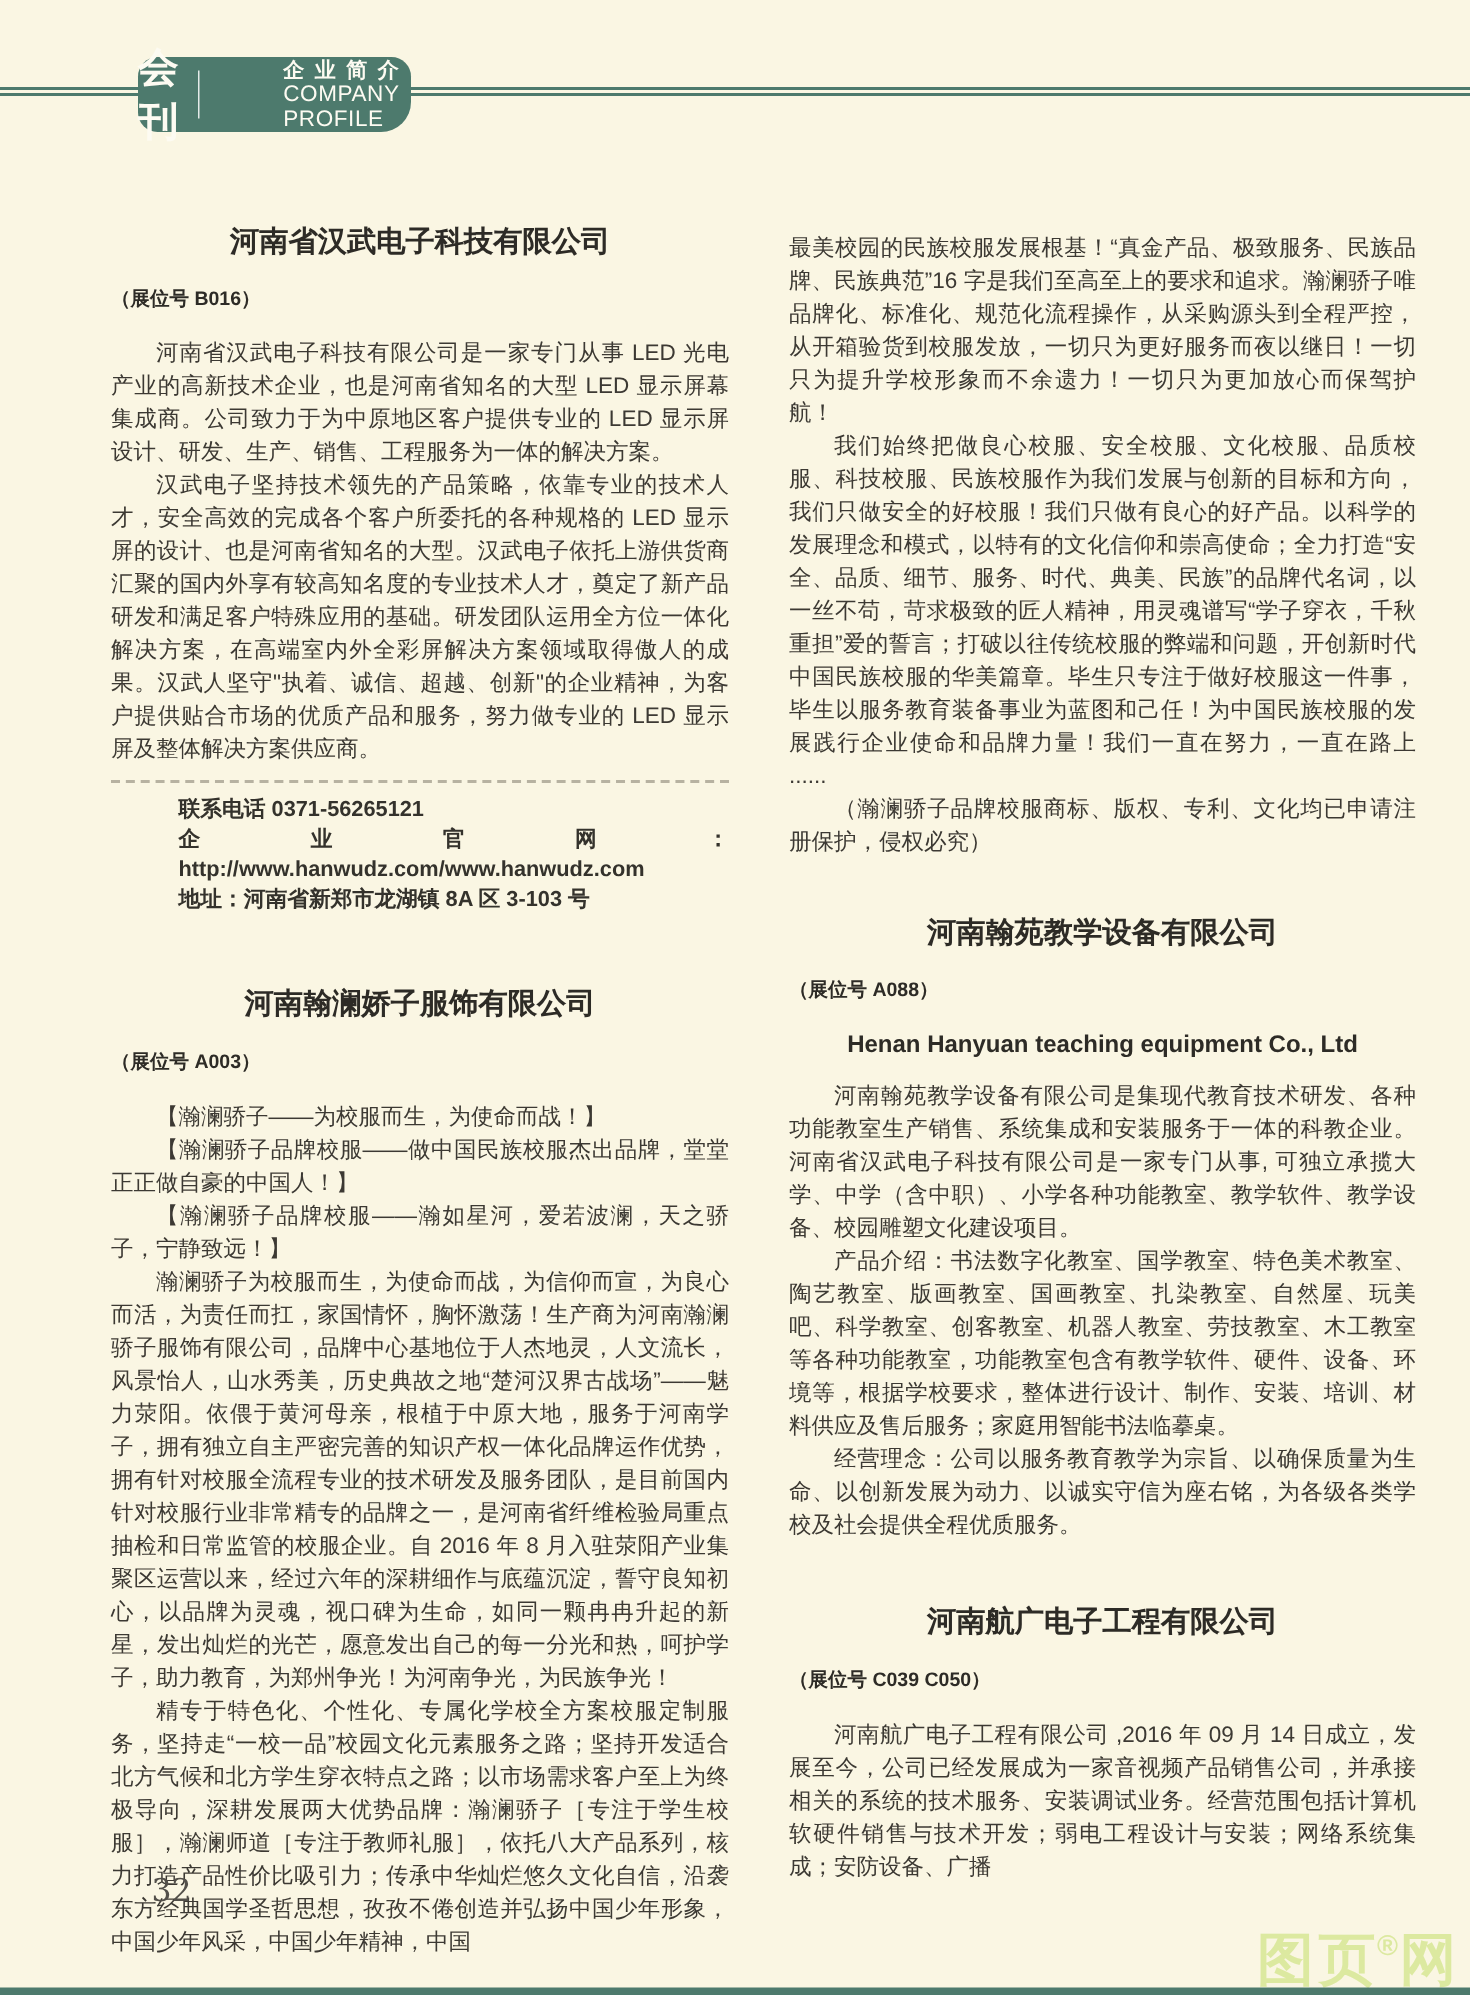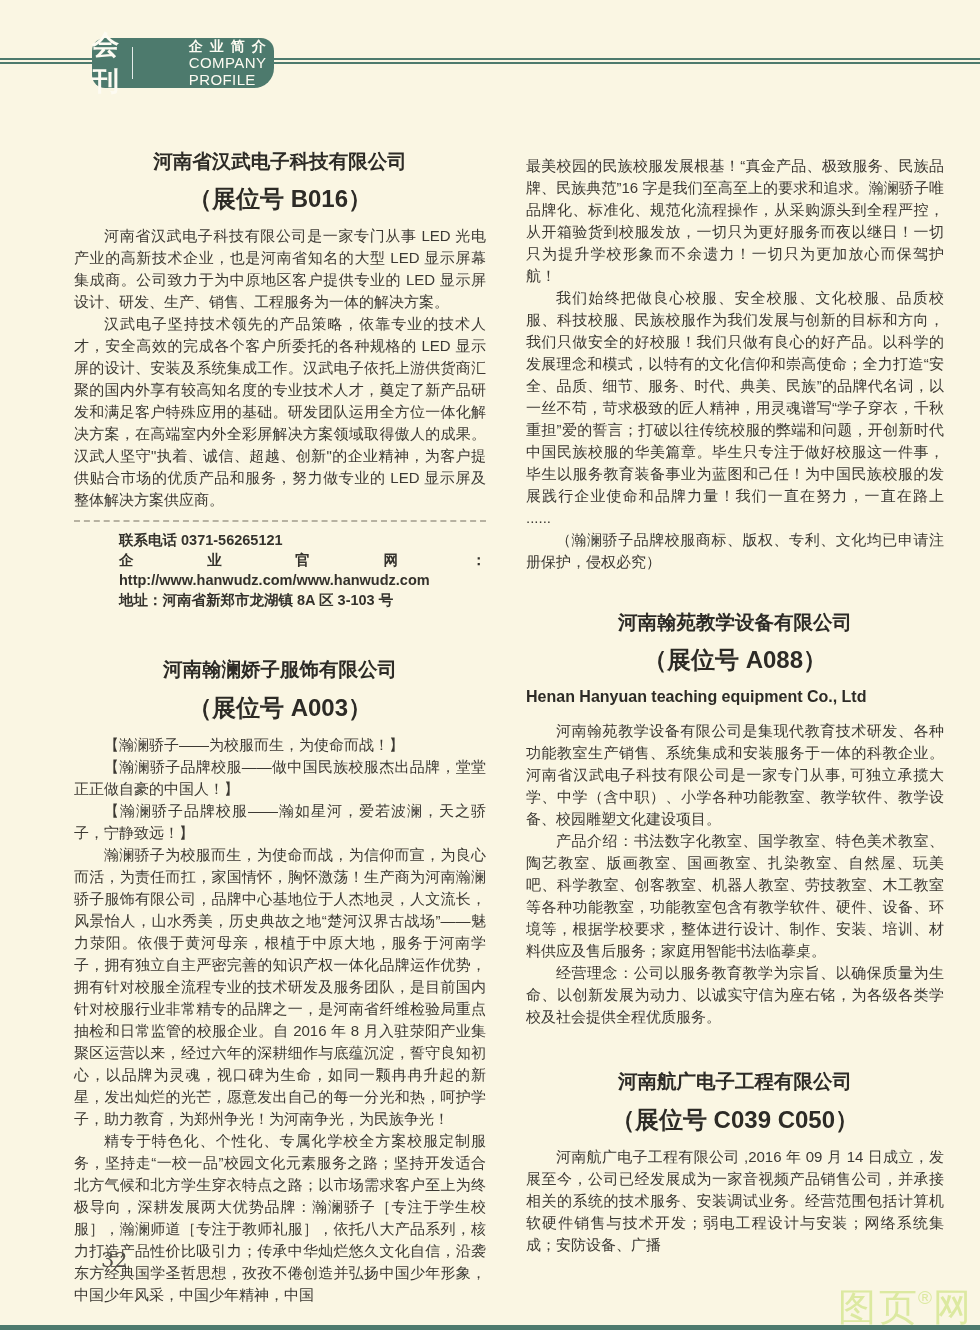--- a/index.html
+++ b/index.html
@@ -66,30 +66,30 @@
   .col-right { left: 526px; top: 155px; width: 418px; }
   .company-title {
     font-size: 19.5px;
     font-weight: bold;
     color: #2d2b26;
     text-align: center;
     line-height: 1.2;
     margin-bottom: 15px;
   }
   .booth {
-    font-size: 24px;
+    font-size: 13px;
+    font-weight: bold;
+    color: #2d2b26;
+    margin-bottom: 15px;
+  }
+  .en-subtitle {
+    font-size: 16px;
     font-weight: bold;
     color: #2d2b26;
     text-align: center;
-    margin-bottom: 15px;
-  }
-  .en-subtitle {
-    font-size: 16px;
-    font-weight: bold;
-    color: #2d2b26;
     margin-bottom: 12px;
   }
   .para { text-indent: 2em; }
   .para.no-indent { text-indent: 0; }
   .section { margin-bottom: 0; }
   .sec-gap-c2 { margin-top: 48px; }
   .sec-gap-c3 { margin-top: 38px; }
   .sec-gap-c4 { margin-top: 42px; }
   .dashed-divider {
     border: none;
@@ -108,21 +108,21 @@
     position: absolute;
     left: 101px; top: 1248px;
     font-family: "DejaVu Serif", "Liberation Serif", serif;
     font-size: 21px;
     color: #53504a;
   }
   .watermark {
     position: absolute;
     right: 6px; bottom: 4px;
     font-size: 38px;
-    font-weight: normal;
+    font-weight: bold;
     color: #dcE9a0;
     letter-spacing: 3px;
     line-height: 1;
     white-space: nowrap;
   }
   .watermark sup {
     font-size: 19px;
     vertical-align: 16px;
     letter-spacing: 0;
     margin: 0 1px 0 -2px;
@@ -149,21 +149,21 @@
       <span class="badge-sub-en">COMPANY PROFILE</span>
     </span>
   </div>
 
   <div class="col col-left">
 
     <div class="section">
       <div class="company-title">河南省汉武电子科技有限公司</div>
       <div class="booth">（展位号 B016）</div>
       <p class="para">河南省汉武电子科技有限公司是一家专门从事 LED 光电产业的高新技术企业，也是河南省知名的大型 LED 显示屏幕集成商。公司致力于为中原地区客户提供专业的 LED 显示屏设计、研发、生产、销售、工程服务为一体的解决方案。</p>
-      <p class="para">汉武电子坚持技术领先的产品策略，依靠专业的技术人才，安全高效的完成各个客户所委托的各种规格的 LED 显示屏的设计、安装及系统集成工作。汉武电子依托上游供货商汇聚的国内外享有较高知名度的专业技术人才，奠定了新产品研发和满足客户特殊应用的基础。研发团队运用全方位一体化解决方案，在高端室内外全彩屏解决方案领域取得傲人的成果。汉武人坚守"执着、诚信、超越、创新"的企业精神，为客户提供贴合市场的优质产品和服务，努力做专业的 LED 显示屏及整体解决方案供应商。</p>
+      <p class="para">汉武电子坚持技术领先的产品策略，依靠专业的技术人才，安全高效的完成各个客户所委托的各种规格的 LED 显示屏的设计、也是河南省知名的大型。汉武电子依托上游供货商汇聚的国内外享有较高知名度的专业技术人才，奠定了新产品研发和满足客户特殊应用的基础。研发团队运用全方位一体化解决方案，在高端室内外全彩屏解决方案领域取得傲人的成果。汉武人坚守"执着、诚信、超越、创新"的企业精神，为客户提供贴合市场的优质产品和服务，努力做专业的 LED 显示屏及整体解决方案供应商。</p>
       <hr class="dashed-divider">
       <div class="contact">
         <div>联系电话 0371-56265121</div>
         <div>企业官网：http://www.hanwudz.com/www.hanwudz.com</div>
         <div>地址：河南省新郑市龙湖镇 8A 区 3-103 号</div>
       </div>
     </div>
 
     <div class="section sec-gap-c2">
       <div class="company-title">河南翰澜娇子服饰有限公司</div>

